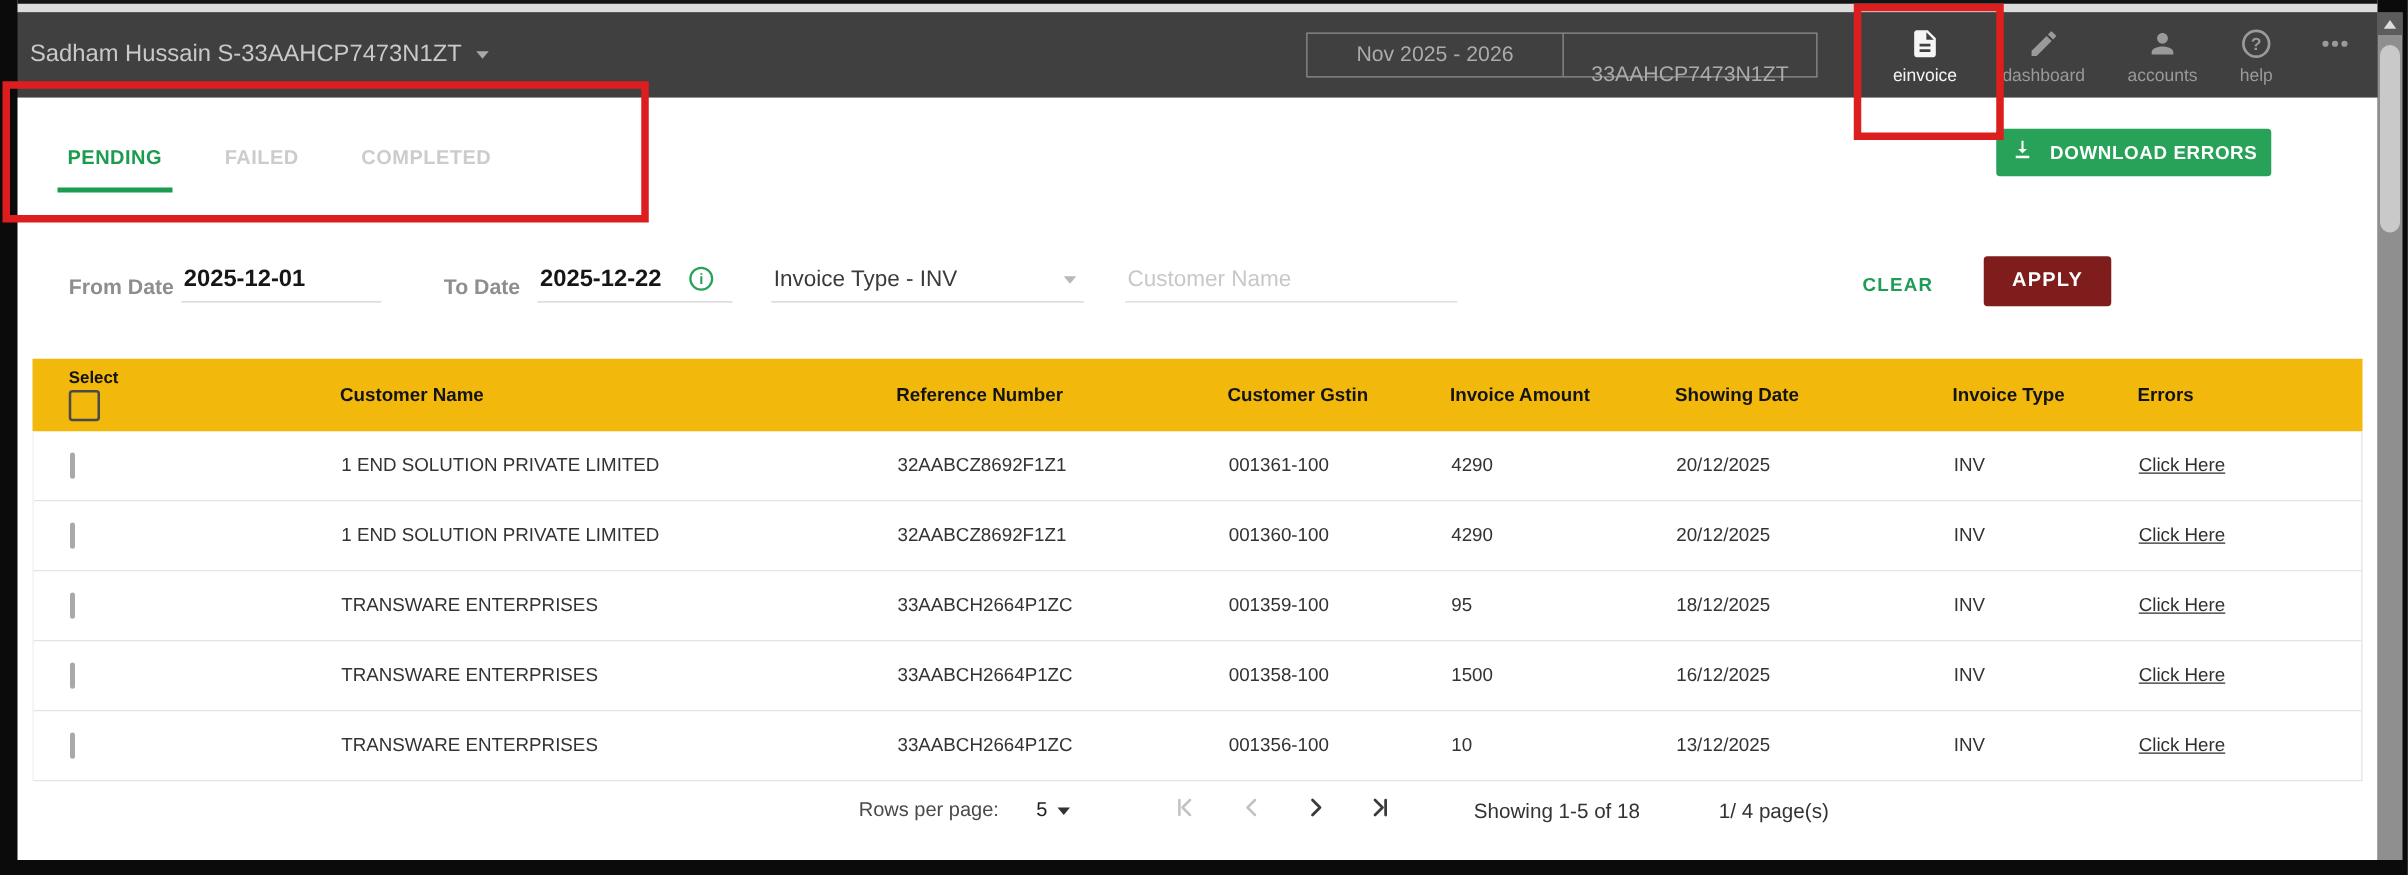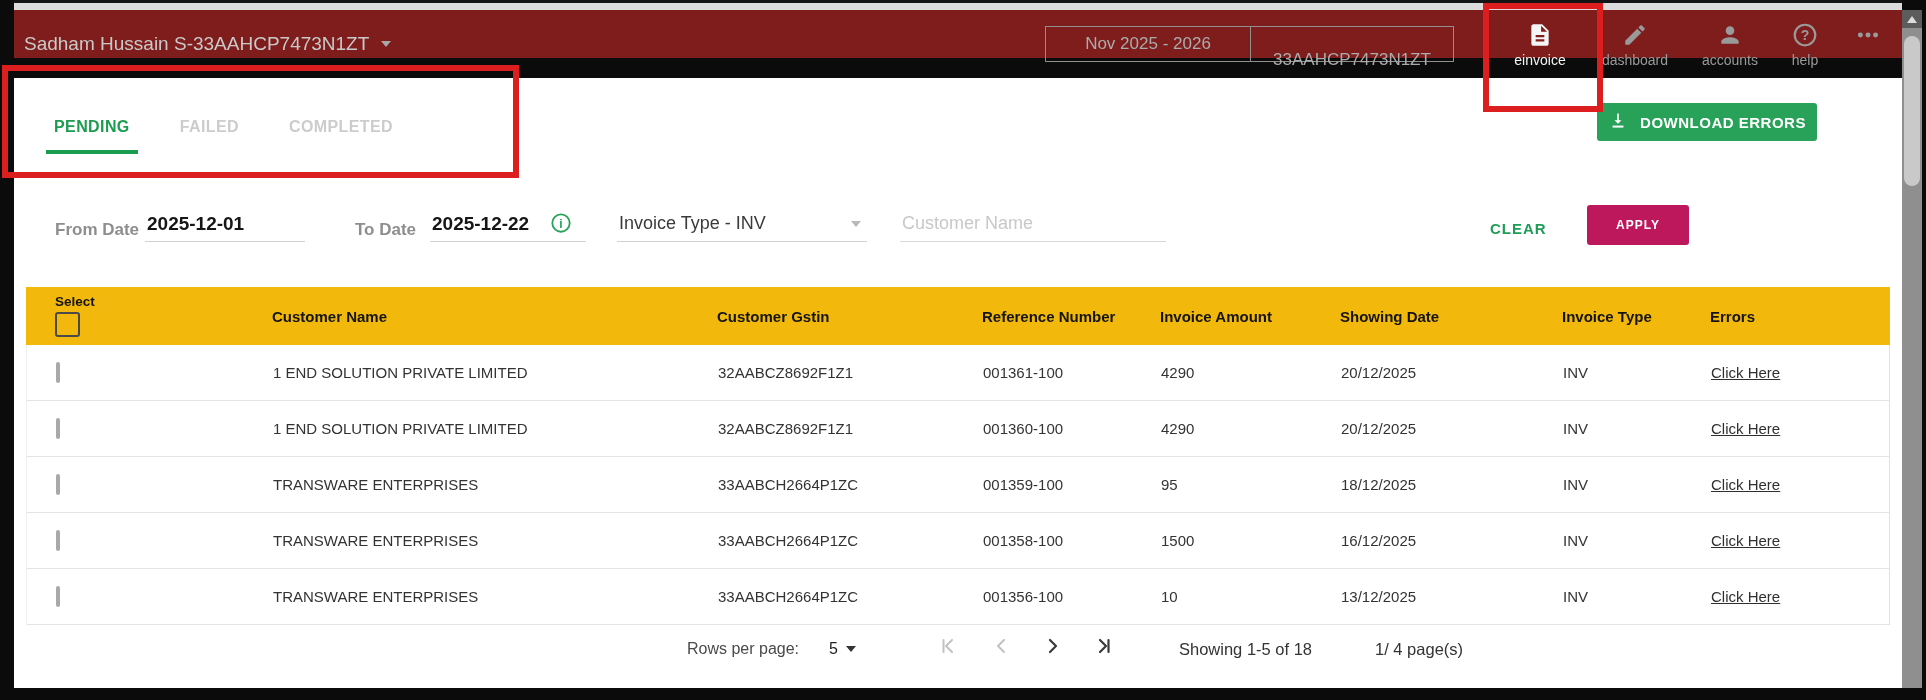--- a/index.html
+++ b/index.html
@@ -4,21 +4,21 @@
 <style>
   html,body{margin:0;padding:0;background:#000;}
   .screen{position:relative;width:1926px;height:700px;background:#0b0b0b;overflow:hidden;
           font-family:"Liberation Sans",sans-serif;-webkit-font-smoothing:antialiased;}
 
   
   .window-top{position:absolute;left:14px;top:0;width:1888px;height:10px;background:#dcdcdc;
               border-top:3px solid #141414;box-sizing:border-box;}
 
   
-  .app-header{position:absolute;left:14px;top:10px;width:1888px;height:48px;background:#7f1d1d;}
+  .app-header{position:absolute;left:14px;top:10px;width:1888px;height:68px;background:#404040;}
   .org{position:absolute;left:10px;top:0;height:68px;display:flex;align-items:center;gap:12px;
        color:#c9c9c9;font-size:19px;cursor:pointer;white-space:nowrap;}
   .caret{width:0;height:0;border-left:5px solid transparent;border-right:5px solid transparent;
          border-top:6px solid #a8a8a8;}
   .period-box{position:absolute;left:1031px;top:16px;width:409px;height:36px;border:1px solid #8f8f8f;
               display:flex;box-sizing:border-box;color:#ababab;font-size:17px;}
   .period-cell{display:flex;align-items:center;justify-content:center;cursor:pointer;}
   .period-cell.c1{width:204px;border-right:1px solid #8f8f8f;}
   .period-cell.c2{flex:1;margin-top:32px;}
   .nav-item{position:absolute;top:12px;display:flex;flex-direction:column;align-items:center;gap:4px;
@@ -65,22 +65,22 @@
                 outline:none;box-sizing:border-box;padding:0 2px;}
   .f-text-input::placeholder{color:#c8c8c8;opacity:1;}
   #customer-input{left:886px;width:266px;} #invoice-input{left:1201px;width:200px;}
   .info-badge{position:absolute;left:536px;top:134px;width:22px;height:22px;cursor:pointer;}
   .type-select{position:absolute;left:603px;top:128px;width:250px;height:36px;
                border-bottom:1px solid #d2d2d2;display:flex;align-items:center;justify-content:space-between;
                font-size:18px;color:#3a3a3a;box-sizing:border-box;padding:0 6px 0 2px;cursor:pointer;}
   .type-select .caret{border-top-color:#b8b8b8;}
   .clear-btn{position:absolute;left:1470px;top:141px;font-size:15px;font-weight:700;letter-spacing:1px;
              color:#1f9d57;cursor:pointer;background:none;border:none;font-family:inherit;}
-  .apply-btn{position:absolute;left:1573px;top:127px;width:102px;height:40px;background:#be185d;
-             color:#fff;border:none;border-radius:3px;font-weight:700;font-size:12px;letter-spacing:1px;
+  .apply-btn{position:absolute;left:1573px;top:127px;width:102px;height:40px;background:#7f1d1d;
+             color:#fff;border:none;border-radius:3px;font-weight:700;font-size:16px;letter-spacing:1px;
              font-family:inherit;cursor:pointer;}
 
   
   .table{position:absolute;left:12px;top:209px;width:1864px;}
   .grid-cols{display:grid;grid-template-columns:246px 445px 265px 178px 180px 222px 148px 1fr;}
   .thead{background:#f2b80b;height:58px;}
   .th{display:flex;align-items:center;font-size:15px;font-weight:700;color:#141414;}
   .th-select{position:relative;}
   .th-select .lbl{position:absolute;left:29px;top:7px;font-size:13.5px;font-weight:700;color:#141414;}
   .th-select .checkbox{position:absolute;left:29px;top:25px;}
@@ -216,22 +216,22 @@
     <button class="clear-btn">CLEAR</button>
     <button class="apply-btn">APPLY</button>
 
     <div class="table">
       <div class="thead grid-cols">
         <div class="th th-select">
           <span class="lbl">Select</span>
           <span class="checkbox dark"></span>
         </div>
         <div class="th">Customer Name</div>
+        <div class="th">Reference Number</div>
         <div class="th">Customer Gstin</div>
-        <div class="th">Reference Number</div>
         <div class="th">Invoice Amount</div>
         <div class="th">Showing Date</div>
         <div class="th">Invoice Type</div>
         <div class="th">Errors</div>
       </div>
 
       <div class="tbody">
         <div class="trow grid-cols">
           <div class="td-select"><span class="checkbox"></span></div>
           <div>1 END SOLUTION PRIVATE LIMITED</div>

